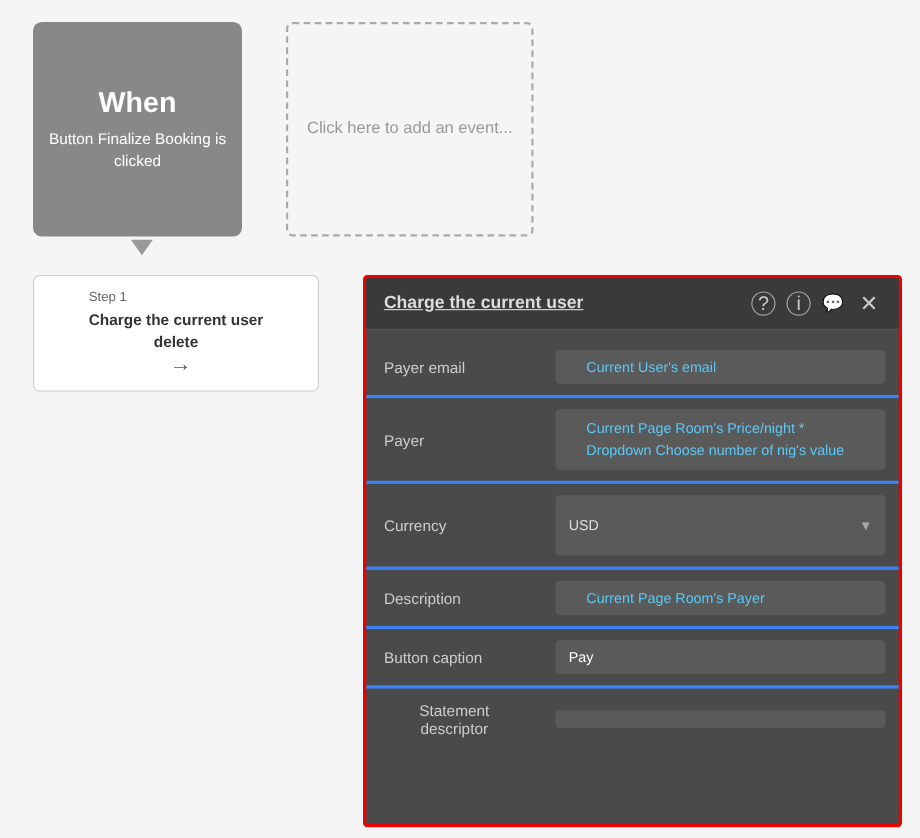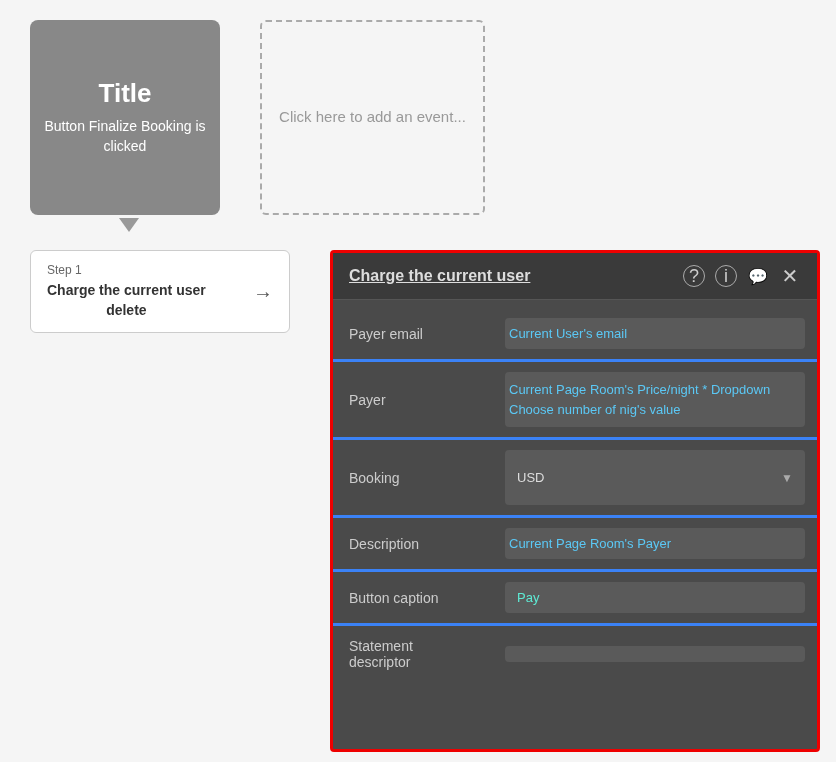--- a/index.html
+++ b/index.html
@@ -88,20 +88,21 @@
       top: 250px;
       left: 30px;
       background: #fff;
       border: 1px solid #ccc;
       border-radius: 6px;
       padding: 12px 16px;
       width: 260px;
       display: flex;
       align-items: center;
       justify-content: space-between;
+      flex-direction: column;
     }
     .step-content .step-label {
       font-size: 12px;
       color: #666;
       margin-bottom: 4px;
     }
     .step-content .step-main {
       font-size: 14px;
       font-weight: bold;
       color: #333;
@@ -185,21 +186,21 @@
     }
     .form-value {
       flex: 1;
       padding: 10px 12px;
       display: flex;
       align-items: center;
     }
     .value-pill {
       background: #5a5a5a;
       border-radius: 4px;
-      padding: 8px 4px;
+      padding: 8px 28px;
       color: #5bc8f5;
       font-size: 13px;
       width: 100%;
       cursor: pointer;
     }
     .value-pill.multiline {
       line-height: 1.5;
     }
     .value-select {
       background: #5a5a5a;
@@ -210,36 +211,36 @@
       width: 100%;
       display: flex;
       align-items: center;
       justify-content: space-between;
       cursor: pointer;
     }
     .value-input {
       background: #5a5a5a;
       border-radius: 4px;
       padding: 8px 12px;
-      color: #5eead4;
+      color: #ffffff;
       font-size: 13px;
       width: 100%;
     }
     .chevron-down {
       color: #aaa;
       font-size: 12px;
     }
   </style>
 </head>
 <body>
 
 <div class="canvas">
 
   <div class="when-block">
-    <span class="when-title">Title</span>
+    <span class="when-title">When</span>
     <span class="when-subtitle">Button Finalize Booking is clicked</span>
   </div>
 
   <div class="event-block">
     <span class="event-text">Click here to add an event...</span>
   </div>
 
   <div class="arrow-down"></div>
 
   <div class="step-container">
@@ -279,21 +280,21 @@
         <div class="form-label">
           <span>Payer</span>
         </div>
         <div class="form-value">
           <div class="value-pill multiline">Current Page Room's Price/night * Dropdown Choose number of nig's value</div>
         </div>
       </div>
 
       <div class="form-row">
         <div class="form-label">
-          <span>Booking</span>
+          <span>Currency</span>
         </div>
         <div class="form-value">
           <div class="value-select">
             <span>USD</span>
             <span class="chevron-down">▼</span>
           </div>
         </div>
       </div>
 
       <div class="form-row">
@@ -307,21 +308,21 @@
 
       <div class="form-row">
         <div class="form-label">
           <span>Button caption</span>
         </div>
         <div class="form-value">
           <div class="value-input">Pay</div>
         </div>
       </div>
 
-      <div class="form-row" style="border-bottom:none;">
+      <div class="form-row" style="border-bottom:none;text-align:center;">
         <div class="form-label">
           <span>Statement descriptor</span>
         </div>
         <div class="form-value">
           <div class="value-input"></div>
         </div>
       </div>
 
     </div>
   </div>

